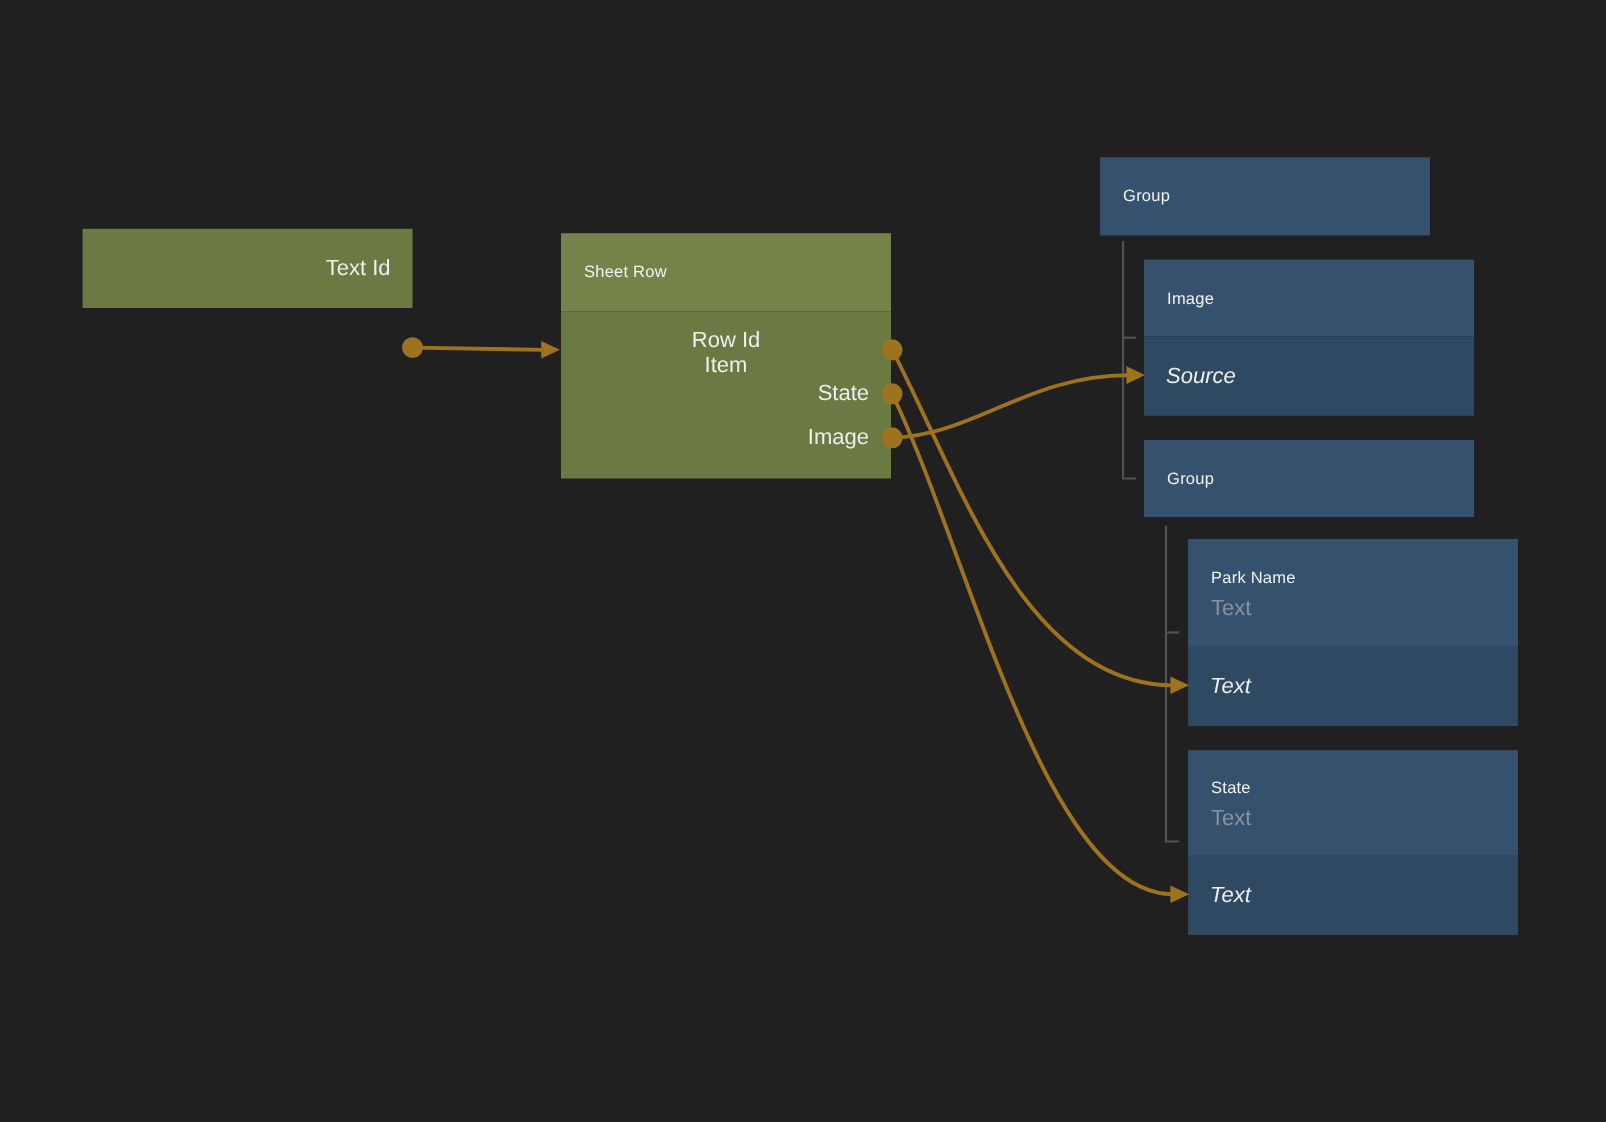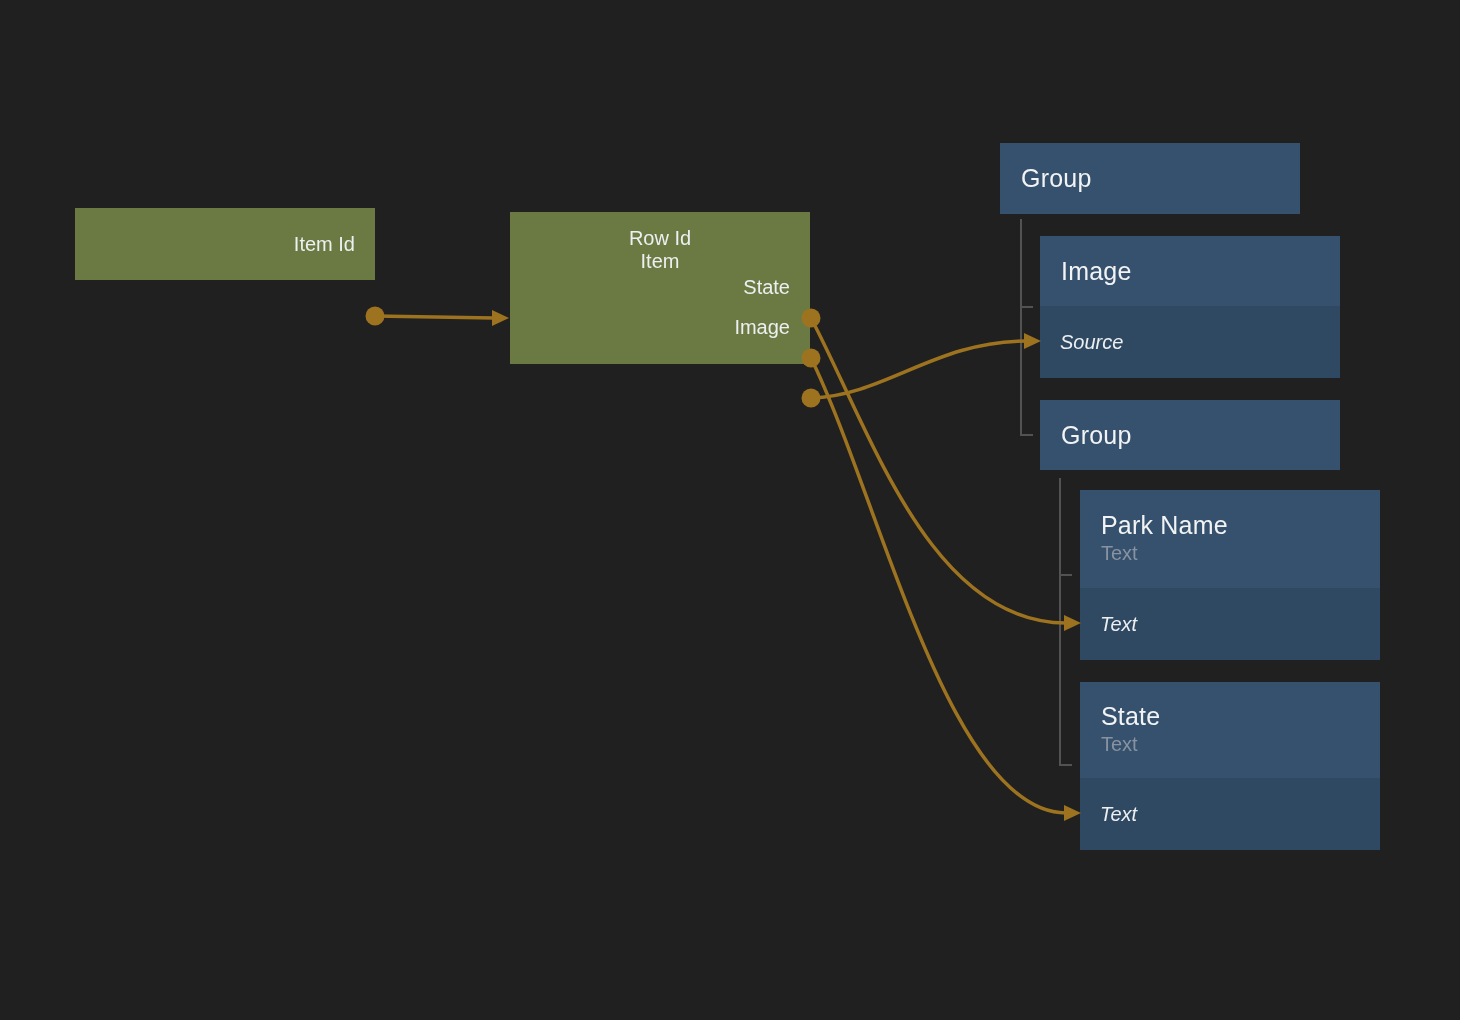--- a/index.html
+++ b/index.html
@@ -10,21 +10,21 @@
     font-family:"Liberation Sans","DejaVu Sans",sans-serif;
     overflow:hidden;
   }
   .node{position:absolute;}
   .node .header{
     display:flex;flex-direction:column;justify-content:center;
     padding-left:21px;box-sizing:border-box;
   }
   .node .title{
     color:var(--title-text,#f2f3f4);
-    font-size:25px;line-height:27px;
+    font-size:15px;line-height:27px;
     letter-spacing:.2px;
     white-space:nowrap;
   }
   .node .subtitle{
     color:var(--subtitle-text,#8893a1);
     font-size:20px;line-height:28px;
     white-space:nowrap;
   }
   .green .header{background:var(--green-header,#75834a);}
   .green .body{background:var(--green-body,#6b7a43);}
@@ -46,26 +46,29 @@
   #wire-layer .tree{stroke:var(--tree-line,#525252);stroke-width:2;fill:none;}
 </style>
 </head>
 <body>
 
 <div id="canvas">
 
   <div class="node green" style="left:75px;top:208px;width:300px;">
     <div class="body">
       <div class="row right" style="height:72px;">
-        <span>Item Id</span>
+        <span>Text Id</span>
       </div>
     </div>
   </div>
 
   <div class="node green" style="left:510px;top:212px;width:300px;">
+    <div class="header" style="height:71px;">
+      <span class="title">Sheet Row</span>
+    </div>
     <div class="body" style="height:152px;padding-top:15px;">
       <div class="row between" style="height:40px;">
         <span>Row Id</span>
         <span>Item</span>
       </div>
       <div class="row right" style="height:40px;">
         <span>State</span>
       </div>
       <div class="row right" style="height:40px;">
         <span>Image</span>

